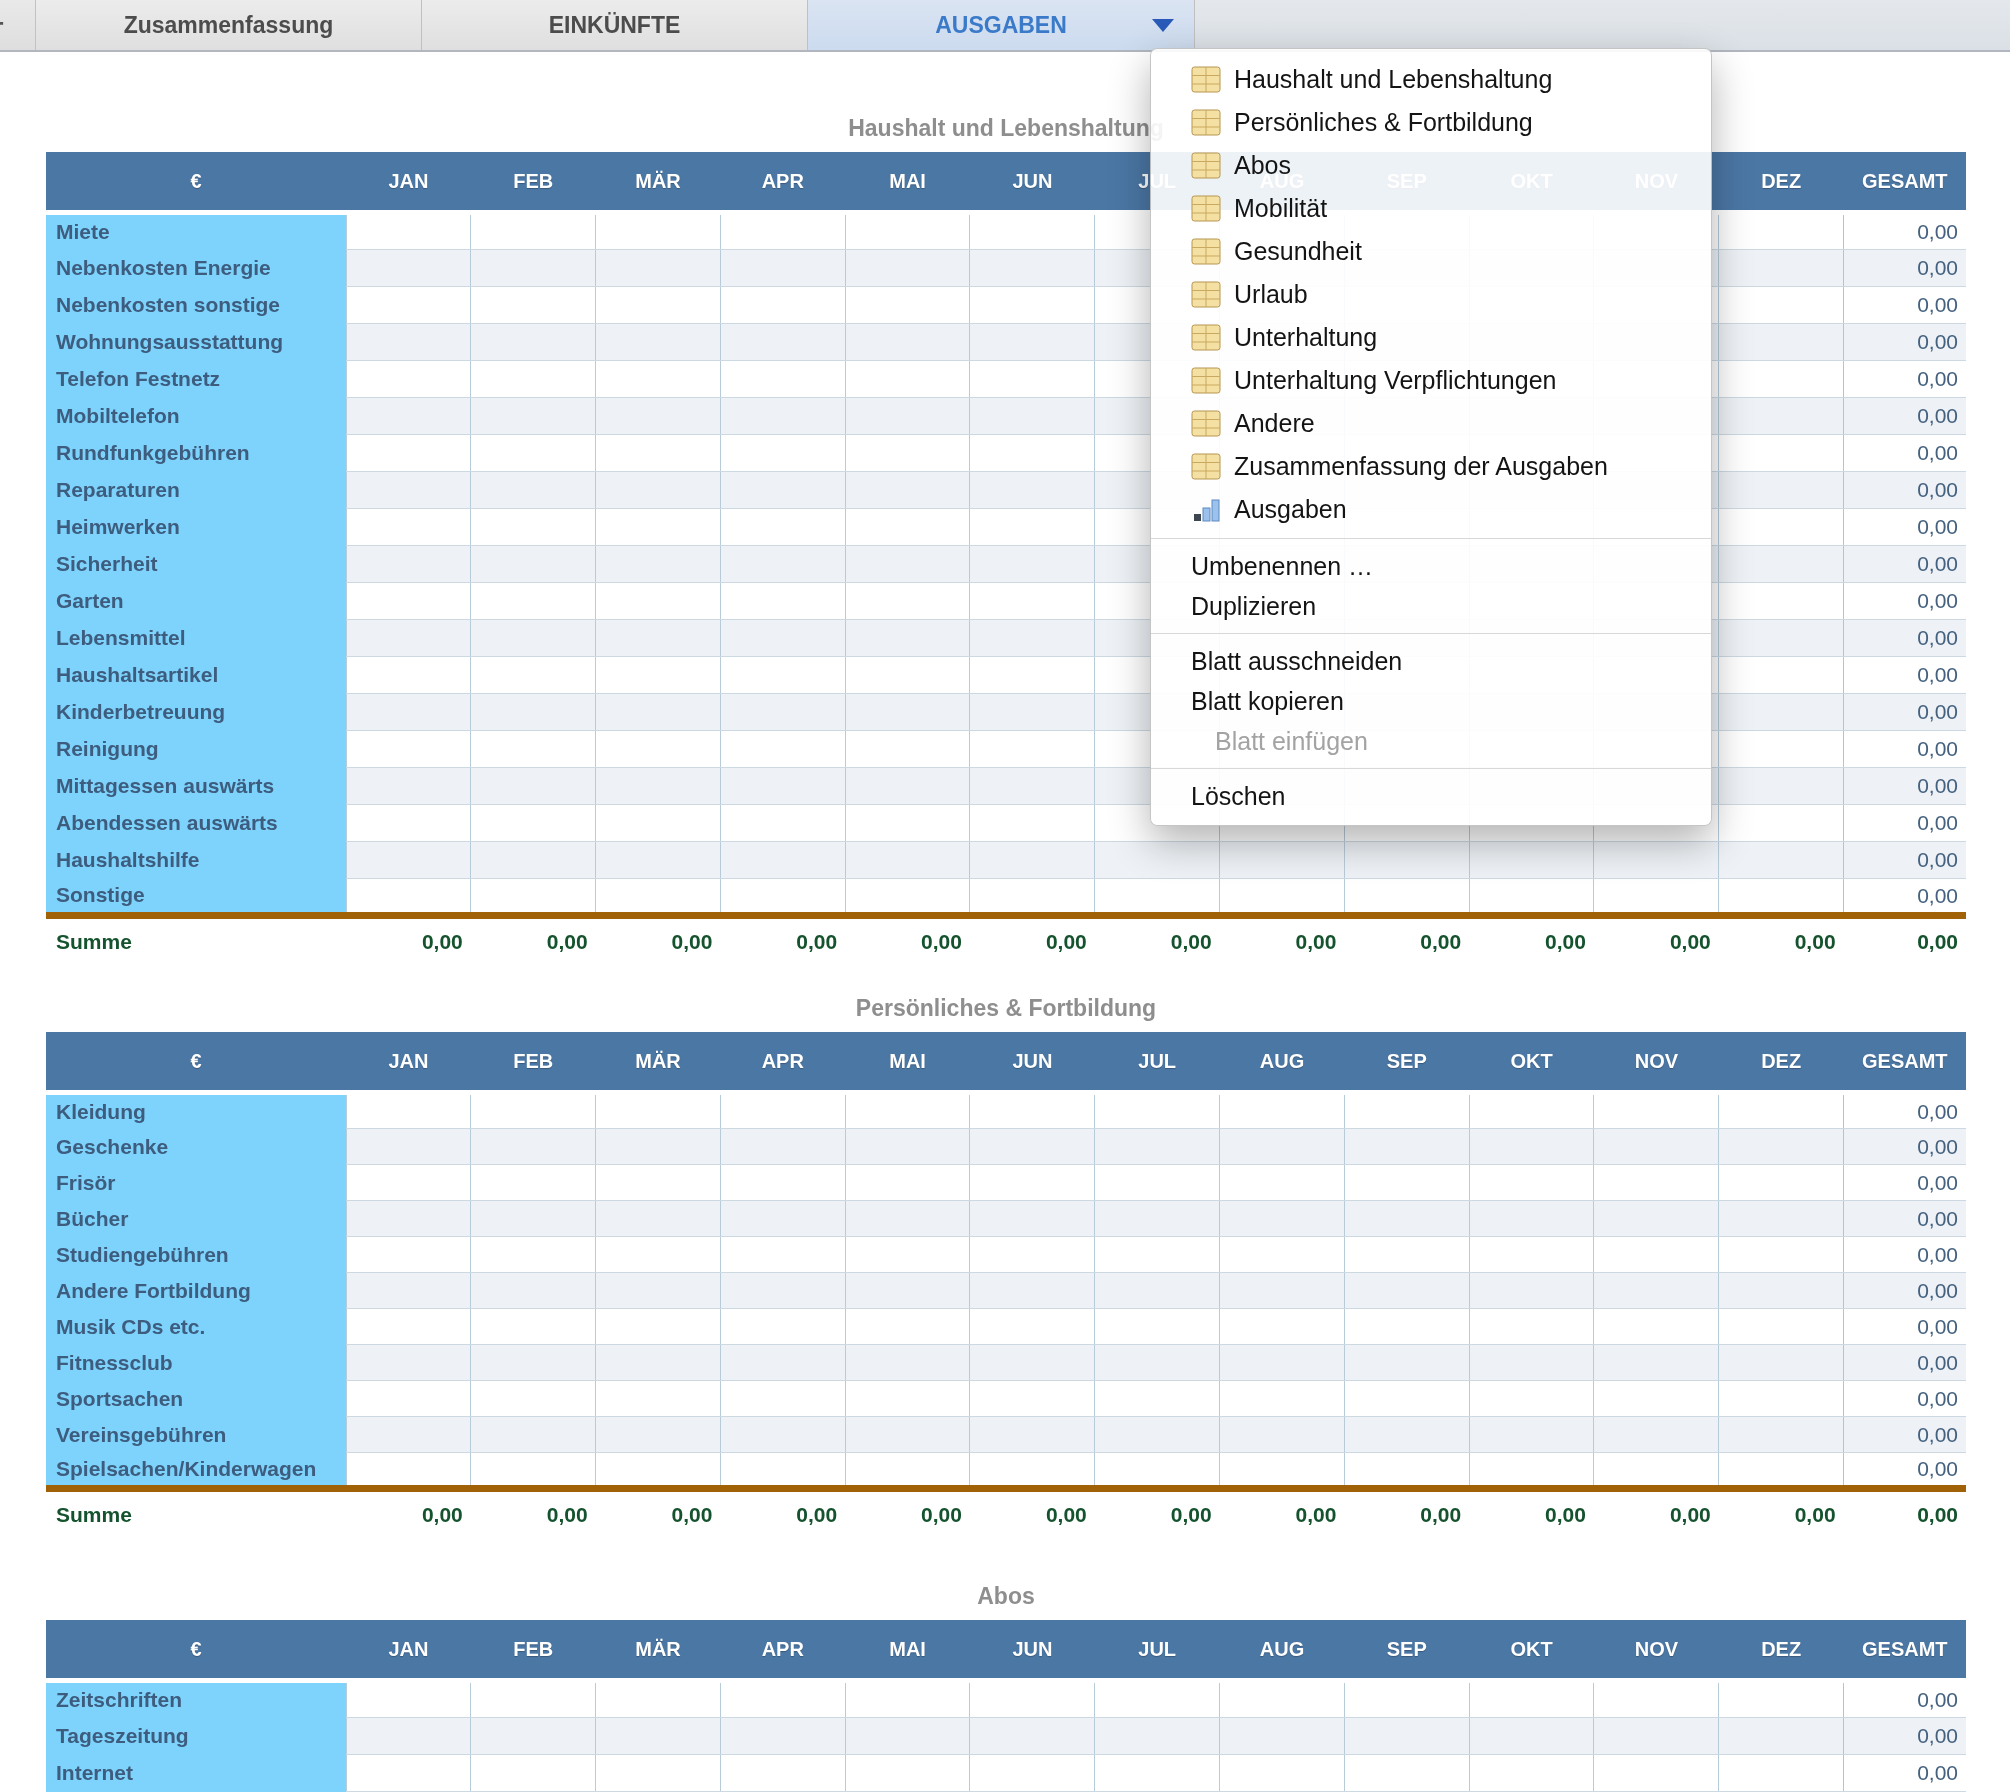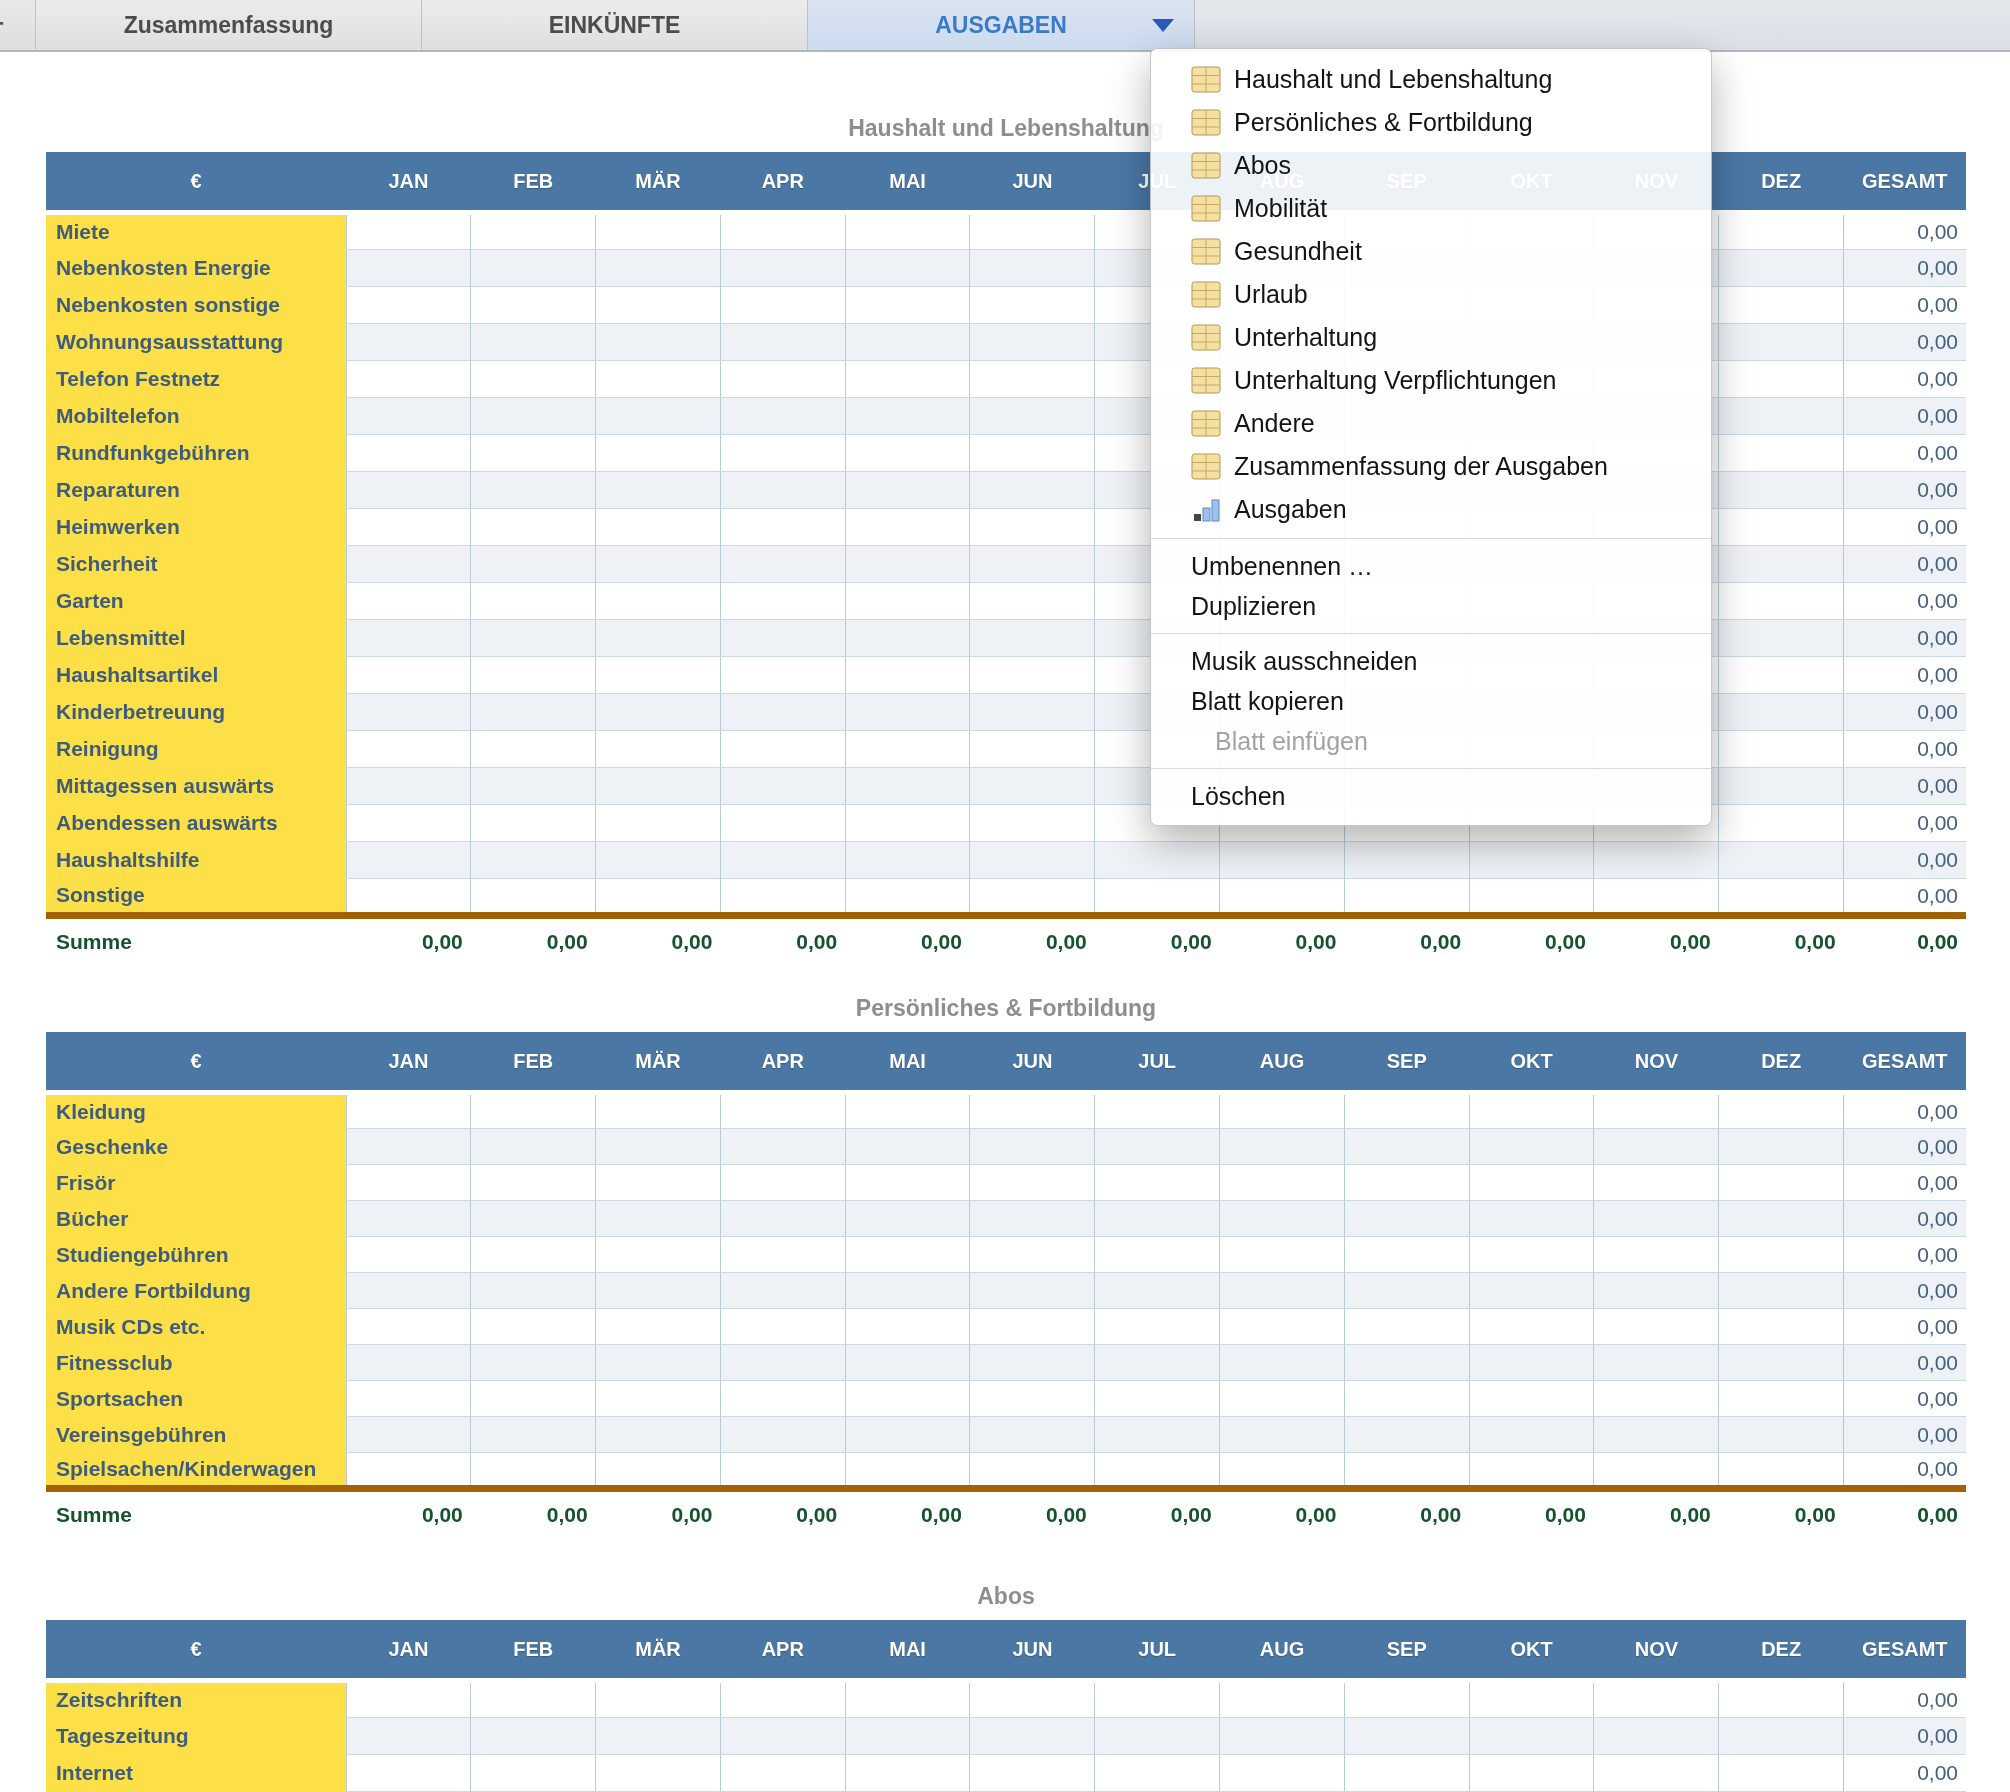--- a/index.html
+++ b/index.html
@@ -27,21 +27,21 @@
   #t1{top:104px}#t2{top:984px}#t3{top:1572px}
   .tbl-title{height:48px;line-height:48px;text-align:center;
              font-size:23px;font-weight:bold;color:#8e8e8e;}
   table{border-collapse:collapse;table-layout:fixed;width:1920px;}
   col.c-label{width:300px}col.c-m{width:124.8px}col.c-g{width:122.4px}
   thead th{height:56px;background:#4b77a5;color:#ffffff;font-weight:bold;font-size:20px;
            text-align:center;border-bottom:5px solid #ffffff;text-shadow:0 1px 1px rgba(0,0,0,.25);}
   tbody tr{height:37px}
   #t2 tbody tr{height:36px}
   tbody th.rl{font-size:21px;font-weight:bold;color:#3d5c7e;text-align:left;
-              padding-left:10px;background:#fde047;white-space:nowrap;}
+              padding-left:10px;background:#7dd3fc;white-space:nowrap;}
   tbody td.m{border-left:1px solid #b8cbd9;border-bottom:1px solid #ccd9e3;}
   tbody td.g{border-left:1px solid #b4c3cf;border-bottom:1px solid #ccd9e3;
              text-align:right;padding-right:8px;font-size:21px;color:#44617f;}
   tbody tr:first-child td{border-top:1px solid #ccd9e3;}
   tbody tr.alt td{background:#eef2f6;}
   tfoot tr.summe th,tfoot tr.summe td{border-top:7px solid #a16207;height:44px;
         font-weight:bold;color:#14532d;font-size:21px;}
   tfoot tr.summe th{text-align:left;padding-left:10px;}
   tfoot tr.summe td{text-align:right;padding-right:8px;}
 
@@ -867,21 +867,21 @@
       </div>
       <div class="msep"></div>
       <div class="mi cmd">
         <span>Umbenennen …</span>
       </div>
       <div class="mi cmd">
         <span>Duplizieren</span>
       </div>
       <div class="msep"></div>
       <div class="mi cmd">
-        <span>Musik ausschneiden</span>
+        <span>Blatt ausschneiden</span>
       </div>
       <div class="mi cmd">
         <span>Blatt kopieren</span>
       </div>
       <div class="mi cmd disabled">
         <span>Blatt einfügen</span>
       </div>
       <div class="msep"></div>
       <div class="mi cmd">
         <span>Löschen</span>

